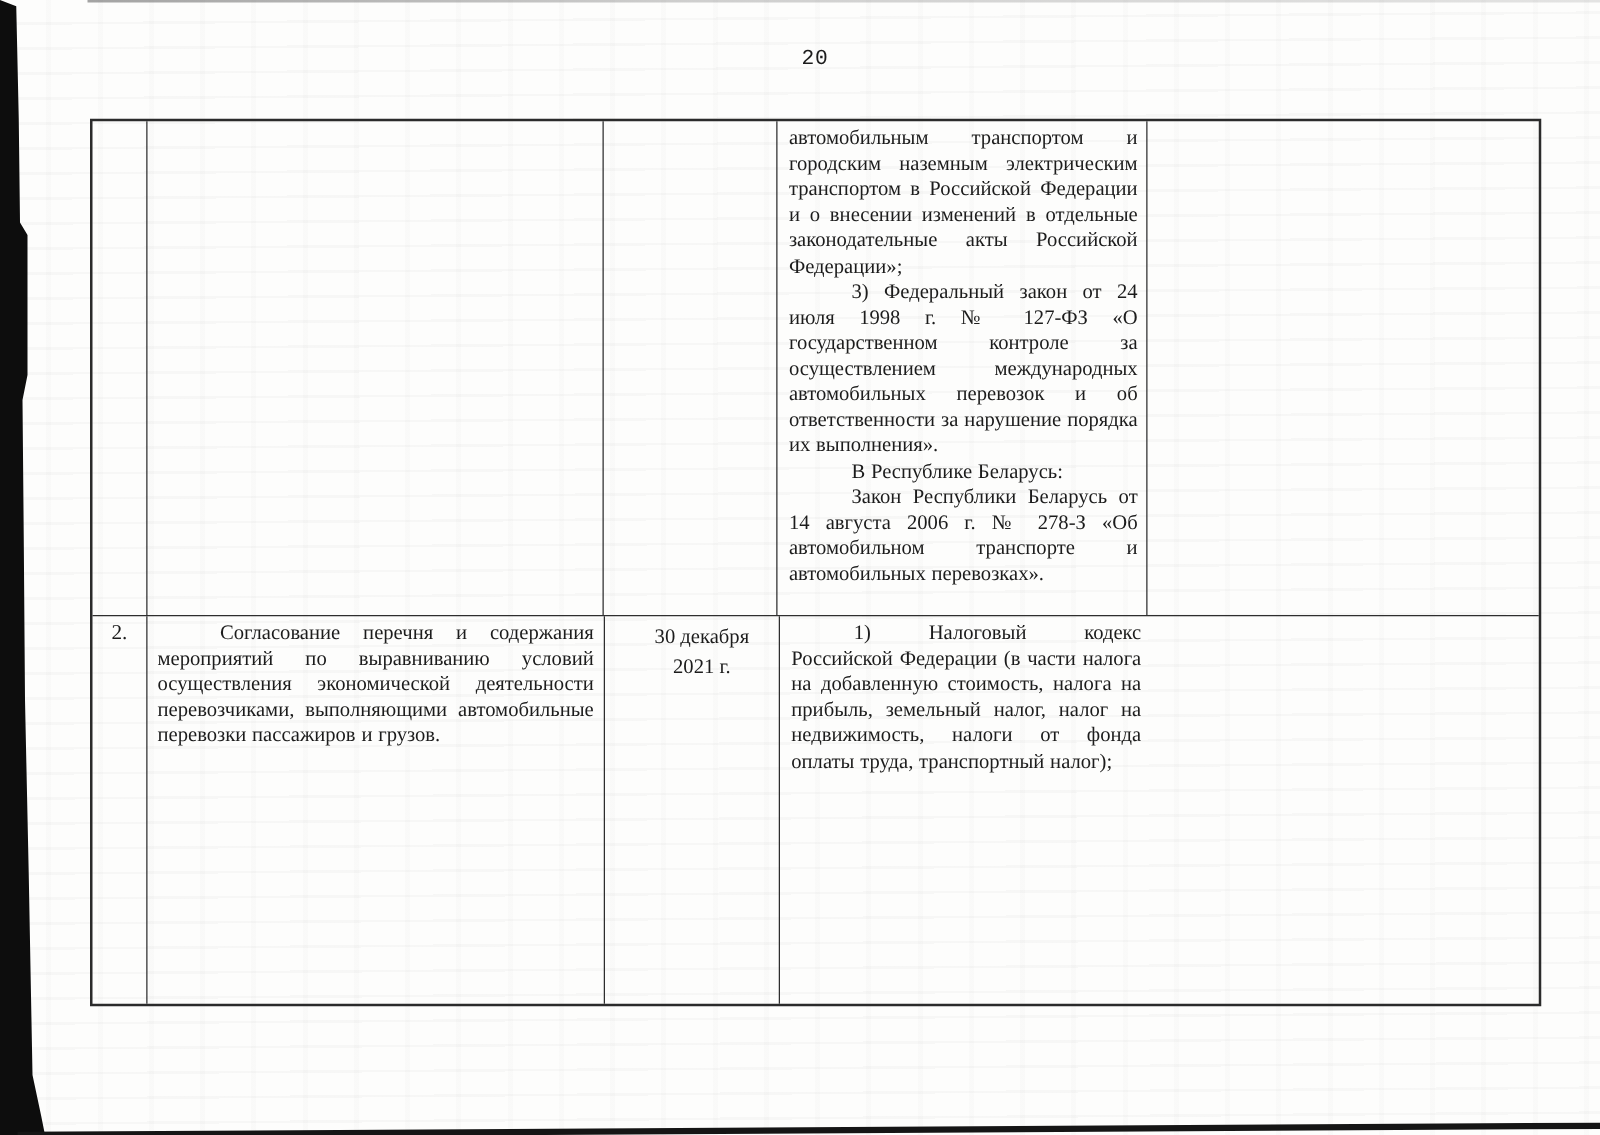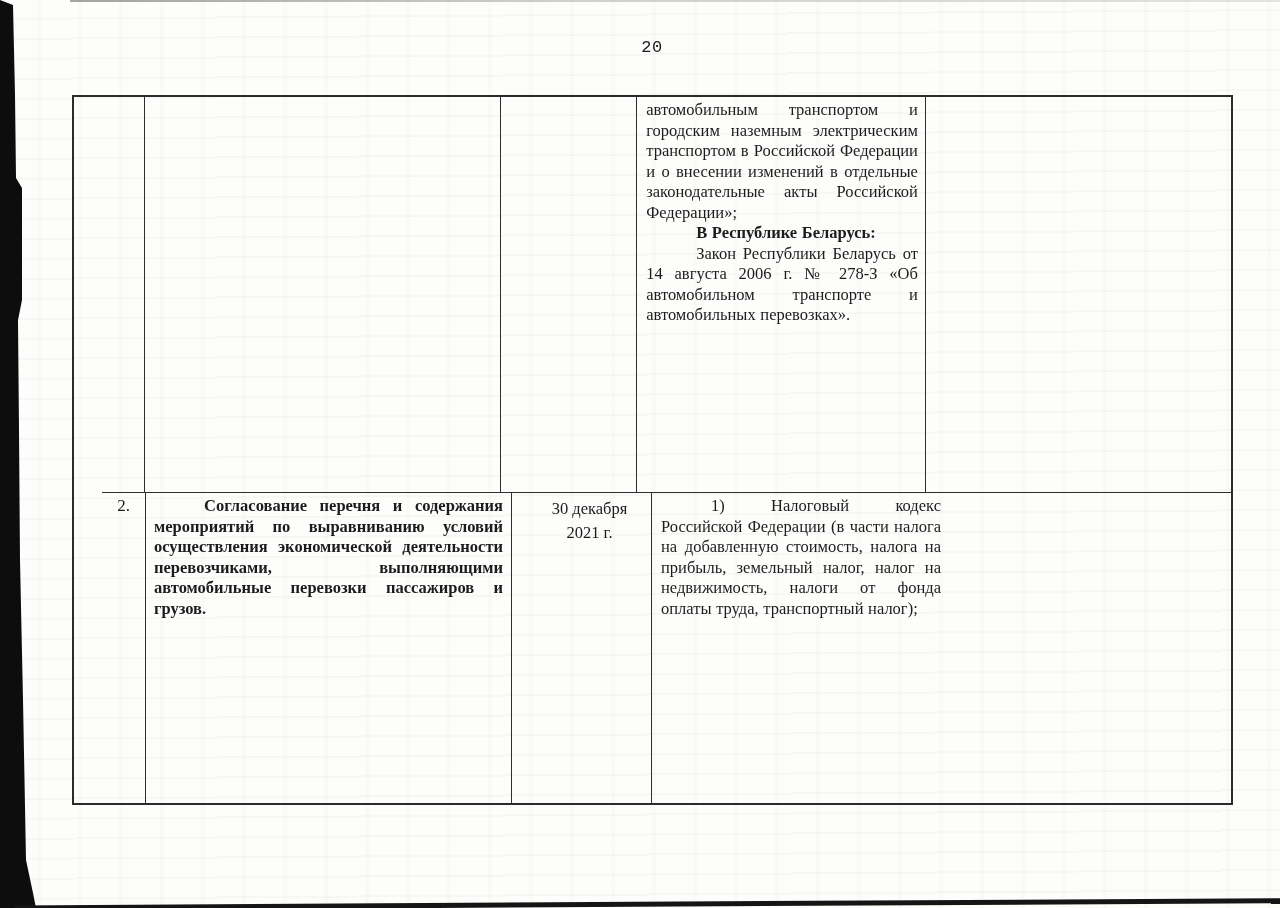--- a/index.html
+++ b/index.html
@@ -42,58 +42,59 @@
   .scan-line-top {
     position: absolute; left: 70px; top: 0; width: 1210px; height: 2px;
     background: linear-gradient(90deg, rgba(90,90,90,0.55), rgba(120,120,120,0.35) 40%, rgba(150,150,150,0.25));
   }
 
   
   .doc-table {
     position: absolute; left: 72px; top: 95px; width: 1161px;
     border: 2px solid #2b2b2b;
   }
-  .t-row { display: flex; margin-left: 28px; }
+  .t-row { display: flex; }
   .t-row.r1 { height: 395px; }
   .t-row.r2 { height: 311px; border-top: 1.5px solid #2e2e2e; }
   .t-cell { border-left: 1.5px solid #2e2e2e; overflow: visible; }
   .t-cell:first-child { border-left: none; }
 
   .c-num     { width: 43px;  padding: 3px 2px 0 2px; text-align: center; font-size: 17px; }
-  .c-measure { width: 366px; padding: 3px 8px 0 8px; font-weight: bold; }
+  .c-measure { width: 366px; padding: 3px 8px 0 8px; }
   .c-date    { width: 140px; padding: 4px 6px 0 22px; text-align: center; font-size: 16.5px; line-height: 24px; }
   .c-acts    { width: 297px; padding: 3px 7px 0 9px; }
   .c-result  { width: 315px; padding: 3px 5px 0 8px; }
 
   .p {
     margin: 0;
     font-size: 16.5px;
     line-height: 20.5px;
     text-align: justify;
     text-indent: 50px;
     word-spacing: 0.5px;
   }
   .p.noindent { text-indent: 0; }
-  .p.bold { font-weight: bold; }
+  .p.bold { font-weight: normal; }
 </style>
 </head>
 <body>
 
 <div class="scan-noise"></div>
 
 <div class="page-number">20</div>
 
 <div class="doc-table">
 
   <div class="t-row r1">
     <div class="t-cell c-num"></div>
     <div class="t-cell c-measure"></div>
     <div class="t-cell c-date"></div>
     <div class="t-cell c-acts">
       <p class="p noindent">автомобильным транспортом и городским наземным электрическим транспортом в Российской Федерации и о внесении изменений в отдельные законодательные акты Российской Федерации»;</p>
+      <p class="p">3) Федеральный закон от 24 июля 1998 г. № 127-ФЗ «О государственном контроле за осуществлением международных автомобильных перевозок и об ответственности за нарушение порядка их выполнения».</p>
       <p class="p bold">В Республике Беларусь:</p>
       <p class="p">Закон Республики Беларусь от 14 августа 2006 г. № 278-З «Об автомобильном транспорте и автомобильных перевозках».</p>
     </div>
     <div class="t-cell c-result"></div>
   </div>
 
   <div class="t-row r2">
     <div class="t-cell c-num">2.</div>
     <div class="t-cell c-measure">
       <p class="p">Согласование перечня и содержания мероприятий по выравниванию условий осуществления экономической деятельности перевозчиками, выполняющими автомобильные перевозки пассажиров и грузов.</p>

